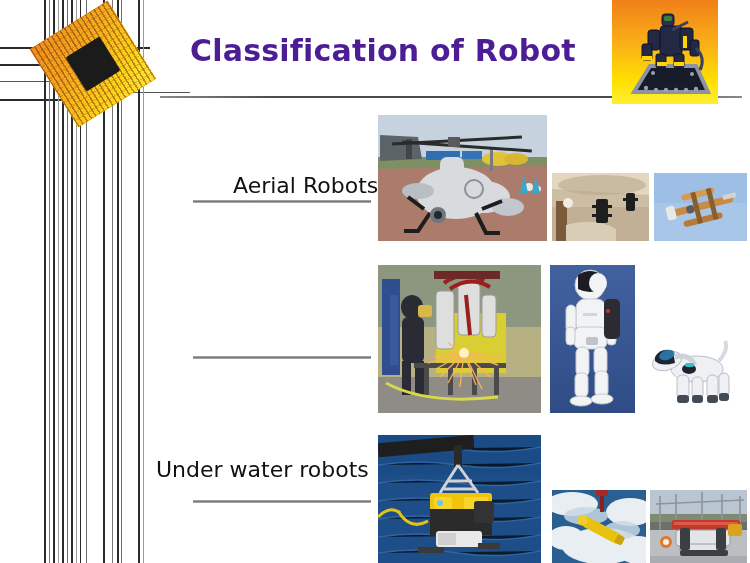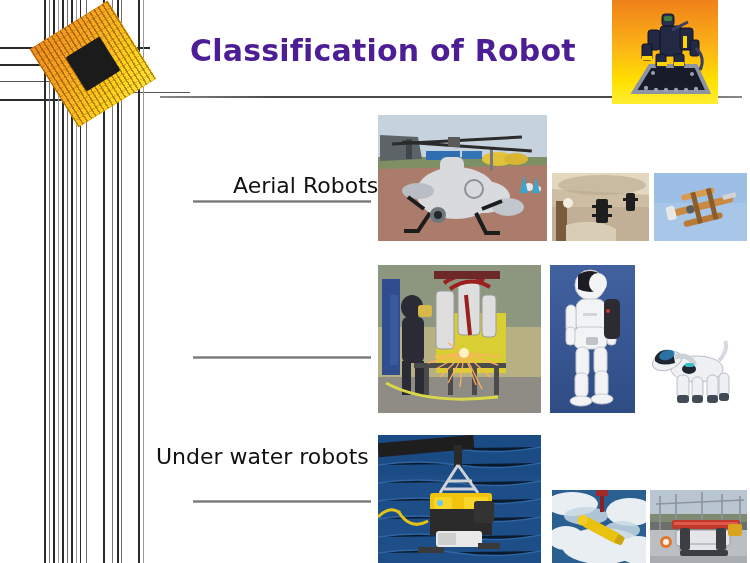--- a/index.html
+++ b/index.html
@@ -314,21 +314,21 @@
         <rect x="32" y="60" width="12" height="8" rx="3"></rect>
         <rect x="47" y="60" width="11" height="8" rx="3"></rect>
         <rect x="62" y="60" width="11" height="8" rx="3"></rect>
         <rect x="74" y="58" width="10" height="8" rx="3"></rect>
       </g>
       <ellipse cx="44" cy="34" rx="7" ry="5" fill="#1e2430"></ellipse>
       <rect x="40" y="28" width="9" height="4" rx="2" fill="#35c0c9"></rect>
     </svg>
   </div>
 
-  <div class="row-label" style="left:156px;top:444px;">Under water robots</div>
+  <div class="row-label" style="left:156px;top:457px;">Under water robots</div>
   <div class="row-underline" style="top:500px;"></div>
 
   <div class="ph" style="left:378px;top:435px;width:163px;height:128px;">
     <svg viewBox="0 0 163 128" preserveAspectRatio="none">
       <rect width="163" height="128" fill="#1d4e87"></rect>
       <rect y="0" width="163" height="40" fill="#1b4b84"></rect>
       <g stroke="#3a72b4" stroke-width="1.4" opacity=".65">
         <path d="M0 14 Q40 8 80 14 T163 12"></path>
           <path d="M0 30 Q40 24 80 30 T163 28"></path>
         <path d="M0 48 Q40 42 80 48 T163 46"></path>

